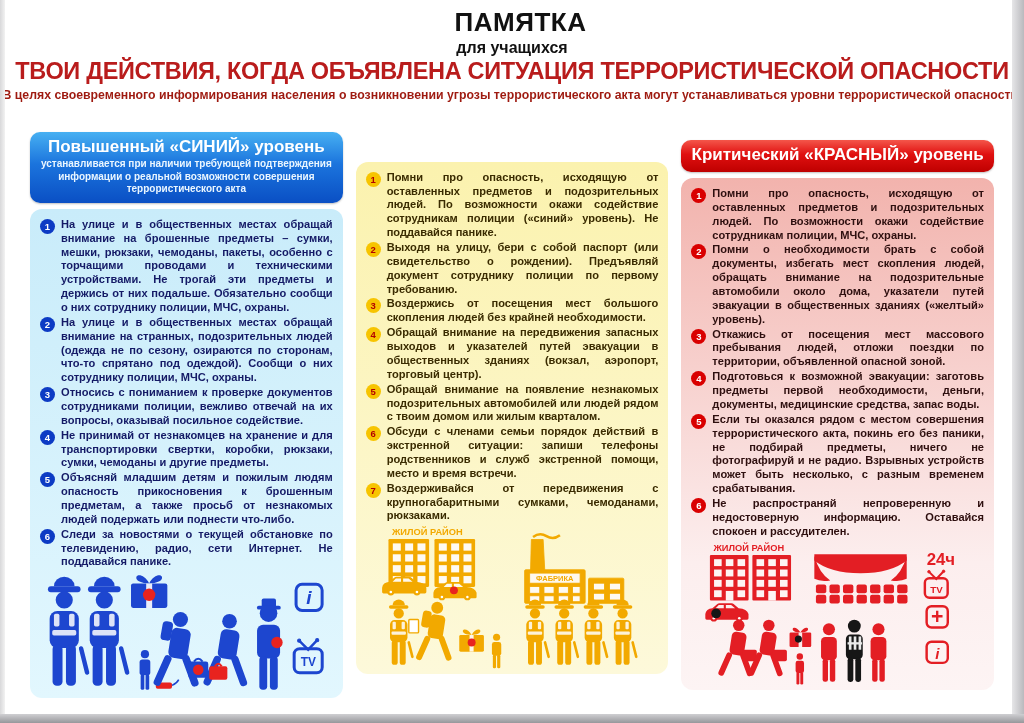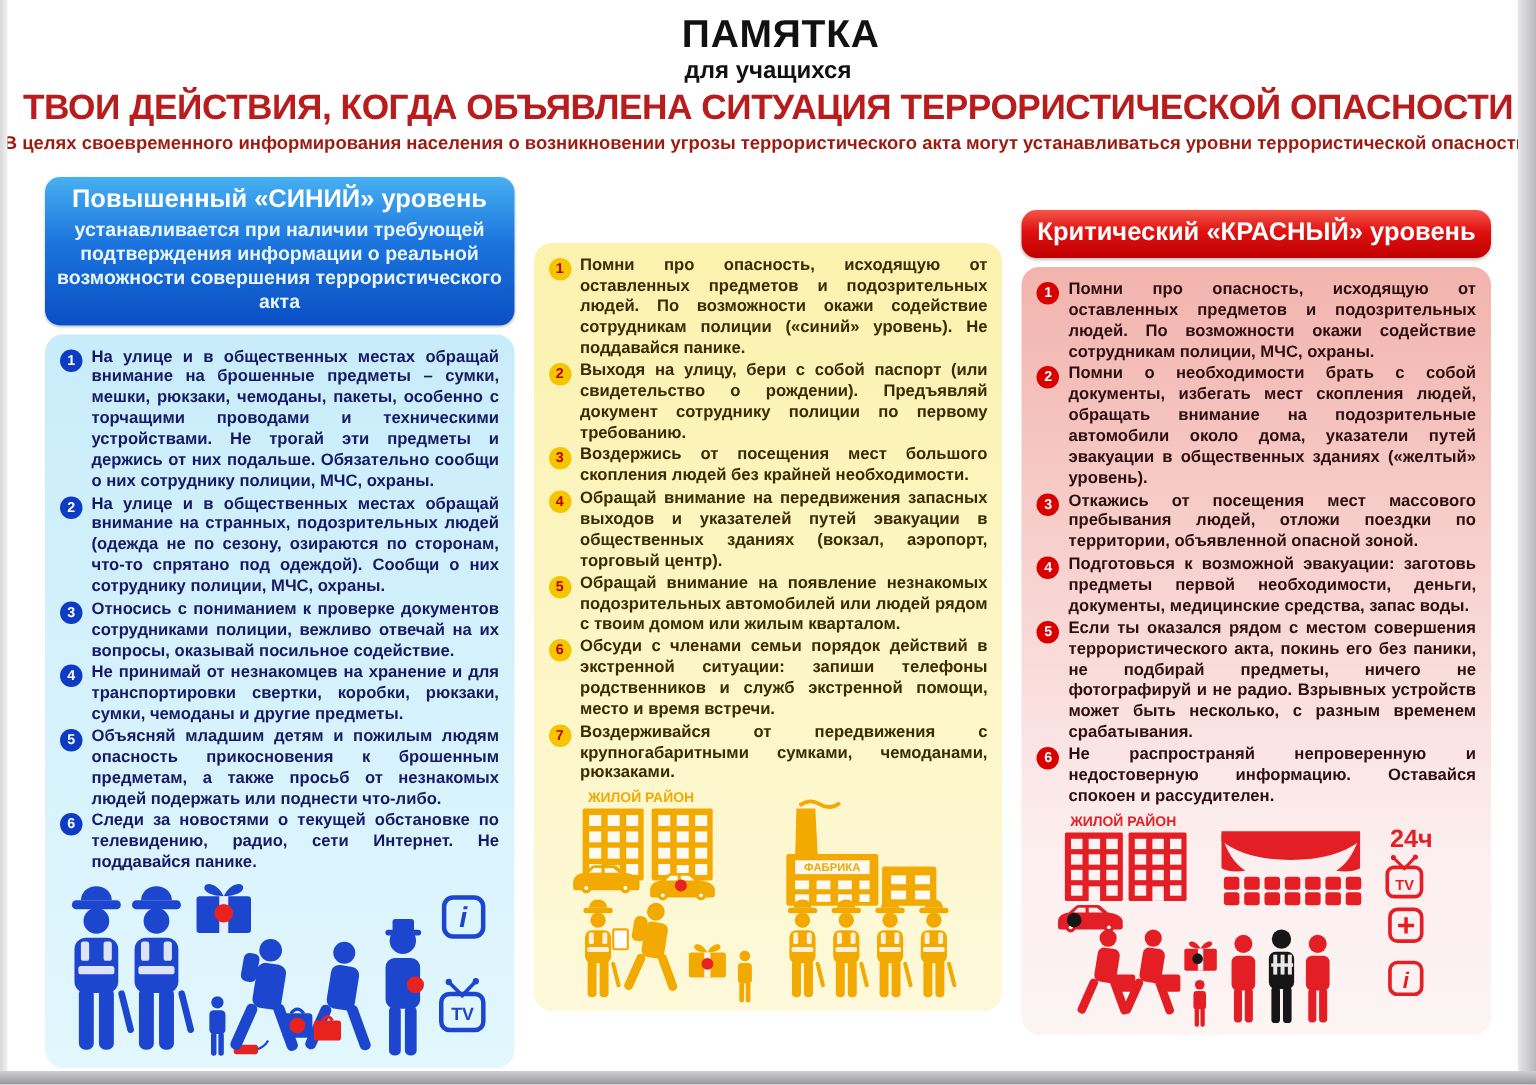--- a/index.html
+++ b/index.html
@@ -13,21 +13,21 @@
   header.poster-head{text-align:center;padding-top:7px;}
   .t1{font-size:26px;font-weight:bold;color:#111;letter-spacing:.5px;padding-left:17px;}
   .t2{font-size:16px;font-weight:bold;color:#111;margin-top:1px;}
   .t3{font-size:23.5px;font-weight:bold;color:#b91c1c;letter-spacing:-0.3px;margin-top:1px;white-space:nowrap;}
   .t4{font-size:12.3px;font-weight:bold;color:#9e1a10;margin-top:3px;}
 
   .cols{display:flex;gap:13px;padding:12px 30px;margin-top:5px;height:592px;align-items:center;}
   .col{flex:1 1 0;display:flex;flex-direction:column;min-width:0;}
   .col-header{border-radius:10px;text-align:center;padding:5px 8px 7px;box-shadow:0 1px 2px rgba(0,0,0,.25);}
   .lvl-title{font-size:17px;font-weight:bold;line-height:1.15;}
-  .lvl-desc{font-size:13px;font-weight:bold;line-height:1.25;margin-top:2px;}
+  .lvl-desc{font-size:10px;font-weight:bold;line-height:1.25;margin-top:2px;}
   .col-body{border-radius:12px;margin-top:6px;flex:1;padding:9px 10px 4px;display:flex;flex-direction:column;overflow:hidden;}
 
   .col-blue  .col-header{background:linear-gradient(180deg,#47b0f2 0%,#1b74dd 45%,#0a4fc4 100%);color:#fff;}
   .col-blue  .lvl-desc{color:#eaf6ff;}
   .col-blue  .col-body{background:linear-gradient(180deg,#c9ecfa,#e2f7fe);}
   .col-blue  .txt{color:#141a66;}
   .col-blue  .num{background:#0d3bc4;color:#fff;}
 
   .col-yellow .col-header{background:linear-gradient(180deg,#ffe95e 0%,#ffd10a 45%,#eeb300 100%);color:#111;}
   .col-yellow .lvl-desc{color:#b30000;}

